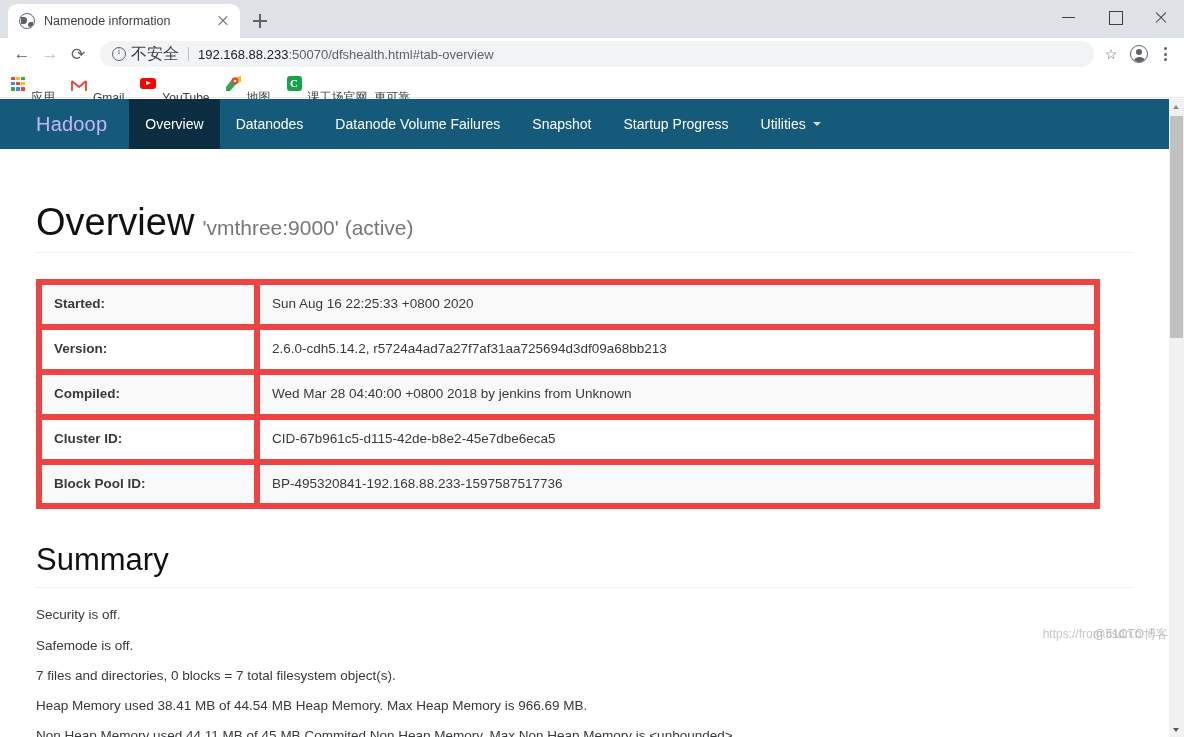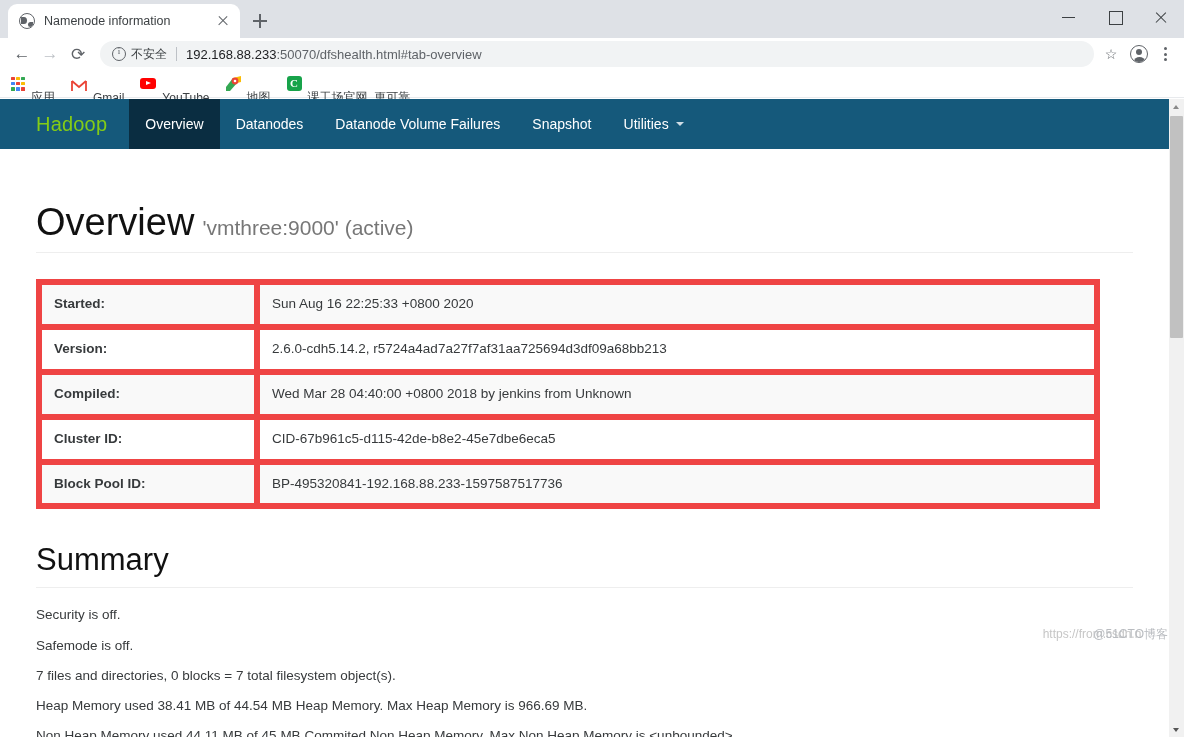--- a/index.html
+++ b/index.html
@@ -142,21 +142,21 @@
     border: 1.2px solid #5f6368;
     border-radius: 50%;
     position: relative;
     margin-right: 5px;
   }
   .info-icon::before {
     content:"i"; position:absolute; left:0; right:0; top:-2px;
     text-align:center; font-size:9px; color:#5f6368;
     font-family:"Liberation Serif", serif;
   }
-  .insecure-label { font-size: 12px; color: #3c4043; }
+  .insecure-label { font-size: 16px; color: #3c4043; }
   .omni-sep {
     width: 1px; height: 14px; background: #bdc1c6; margin: 0 9px;
   }
   .url-main { font-size: 13px; color: #202124; }
   .url-rest { font-size: 13px; color: #5f6368; }
 
   .star-icon {
     width: 22px; height: 22px; flex:0 0 22px;
     display:flex; align-items:center; justify-content:center;
     color:#5f6368; font-size:14px; cursor:pointer;
@@ -238,21 +238,21 @@
   }
 
   .hadoop-nav {
     height: 50px;
     background: #15597b;
     display: flex;
     align-items: stretch;
     width: 1169px;
   }
   .brand {
-    color: #84cc16;
+    color: #c4b5fd;
     font-size: 20px;
     display: flex; align-items: center;
     padding: 0 22px 0 36px;
     letter-spacing: .2px;
   }
   .navitem {
     display: flex; align-items: center;
     padding: 0 16px;
     color: #ffffff;
     font-size: 14px;
@@ -475,20 +475,23 @@
         <span>Overview</span>
       </div>
       <div class="navitem">
         <span>Datanodes</span>
       </div>
       <div class="navitem">
         <span>Datanode Volume Failures</span>
       </div>
       <div class="navitem">
         <span>Snapshot</span>
+      </div>
+      <div class="navitem">
+        <span>Startup Progress</span>
       </div>
       <div class="navitem">
         <span>Utilities</span>
         <span class="caret"></span>
       </div>
     </div>
 
     <div class="content">
 
       <h1 class="page-h">

